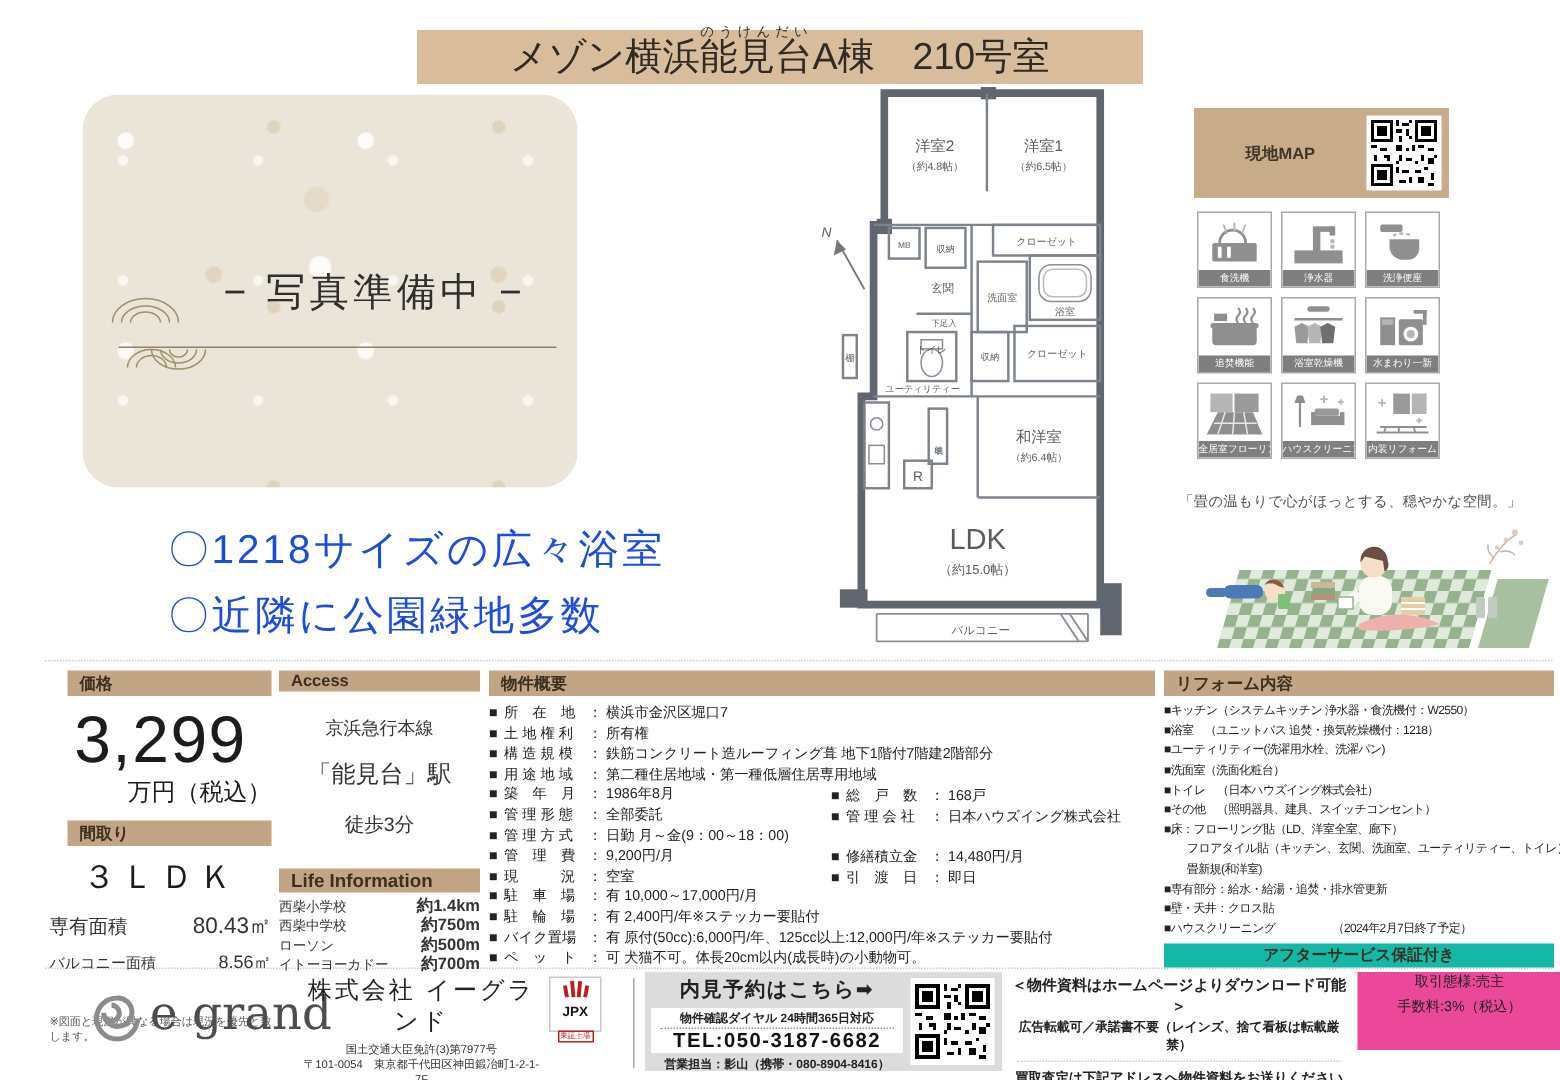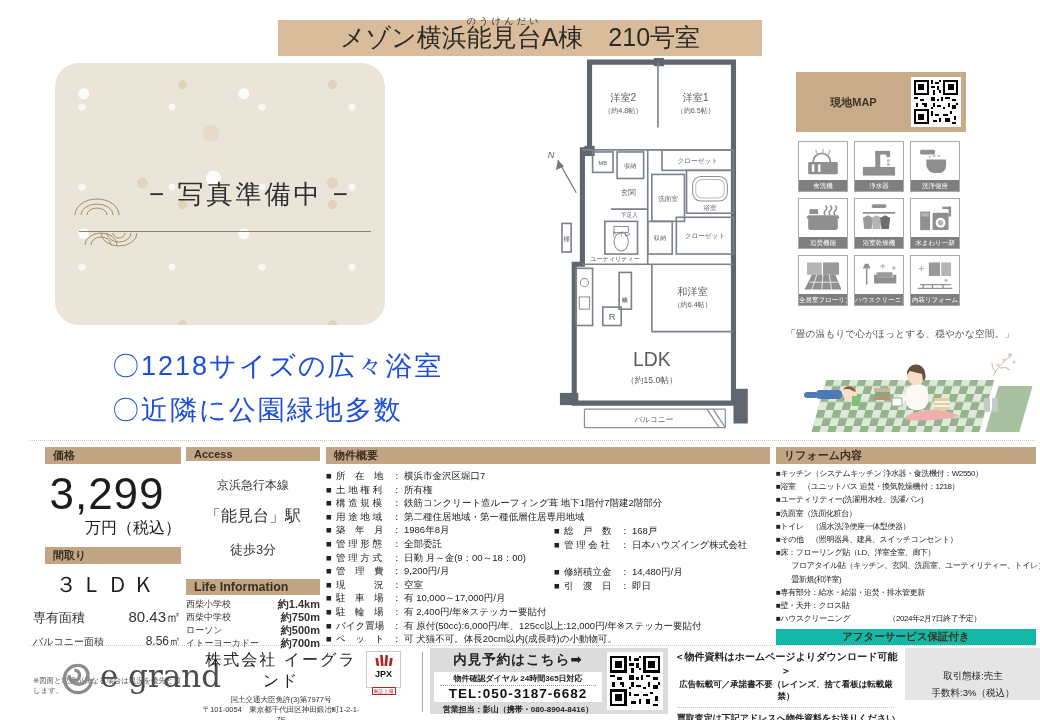--- a/index.html
+++ b/index.html
@@ -88,22 +88,22 @@
   .resv{left:430px;top:648px;width:238px;height:66px;background:#dcdcdc;}
   .resv-title{font-size:13.5px;font-weight:bold;color:#222;text-align:center;padding-top:3px;letter-spacing:1px;}
   .resv-white{background:#fff;margin:3px 4px 0 4px;padding:1px 0;}
   .resv-dial{font-size:8px;font-weight:bold;text-align:center;color:#222;
              border-bottom:1px dotted #999;padding-bottom:1px;margin:0 6px;}
   .resv-tel{font-size:13.5px;font-weight:bold;text-align:center;color:#111;letter-spacing:1px;}
   .resv-contact{font-size:8px;font-weight:bold;text-align:center;color:#222;margin-top:2px;}
   .resv-qr{position:absolute;right:5px;top:4px;width:56px;height:58px;background:#fff;
            display:flex;align-items:center;justify-content:center;}
   .notice{left:672px;top:650px;width:228px;text-align:center;color:#222;}
-  .deal{left:905px;top:648px;width:136px;height:52px;background:#e5e5e5;display:flex;
-        flex-direction:column;align-items:center;justify-content:flex-end;gap:4px;
+  .deal{left:905px;top:648px;width:136px;height:52px;background:#ec4899;display:flex;
+        flex-direction:column;align-items:center;justify-content:flex-start;gap:4px;
         font-size:9.5px;color:#222;}
 </style>
 </head>
 <body>
 
 <div class="page">
 
   <svg width="0" height="0" style="position:absolute" aria-hidden="true">
     <defs>
       <symbol id="qr" viewBox="0 0 21 21">
@@ -629,21 +629,21 @@
     </div>
   </div>
 
   <div class="abs" style="left:776px;top:447px;width:260px">
     <div class="hbar">リフォーム内容</div>
     <div style="margin-top:3px">
       <div class="rf-item">■キッチン（システムキッチン 浄水器・食洗機付：W2550）</div>
       <div class="rf-item">■浴室　（ユニットバス 追焚・換気乾燥機付：1218）</div>
       <div class="rf-item">■ユーティリティー(洗濯用水栓、洗濯パン)</div>
       <div class="rf-item">■洗面室（洗面化粧台）</div>
-      <div class="rf-item">■トイレ　（温水洗浄便座一体型便器）</div>
+      <div class="rf-item">■トイレ　（日本ハウズイング株式会社）</div>
       <div class="rf-item">■その他　（照明器具、建具、スイッチコンセント）</div>
       <div class="rf-item">■床：フローリング貼（LD、洋室全室、廊下）</div>
       <div class="rf-item">　　フロアタイル貼（キッチン、玄関、洗面室、ユーティリティー、トイレ）</div>
       <div class="rf-item">　　畳新規(和洋室)</div>
       <div class="rf-item">■専有部分：給水・給湯・追焚・排水管更新</div>
       <div class="rf-item">■壁・天井：クロス貼</div>
       <div class="rf-item">■ハウスクリーニング　　　　　（2024年2月7日終了予定）</div>
     </div>
     <div class="after-bar" style="margin-top:4px">アフターサービス保証付き</div>
     <div style="font-size:9px;color:#222;text-align:right;margin-top:3px">物件コード：35-0477</div>

